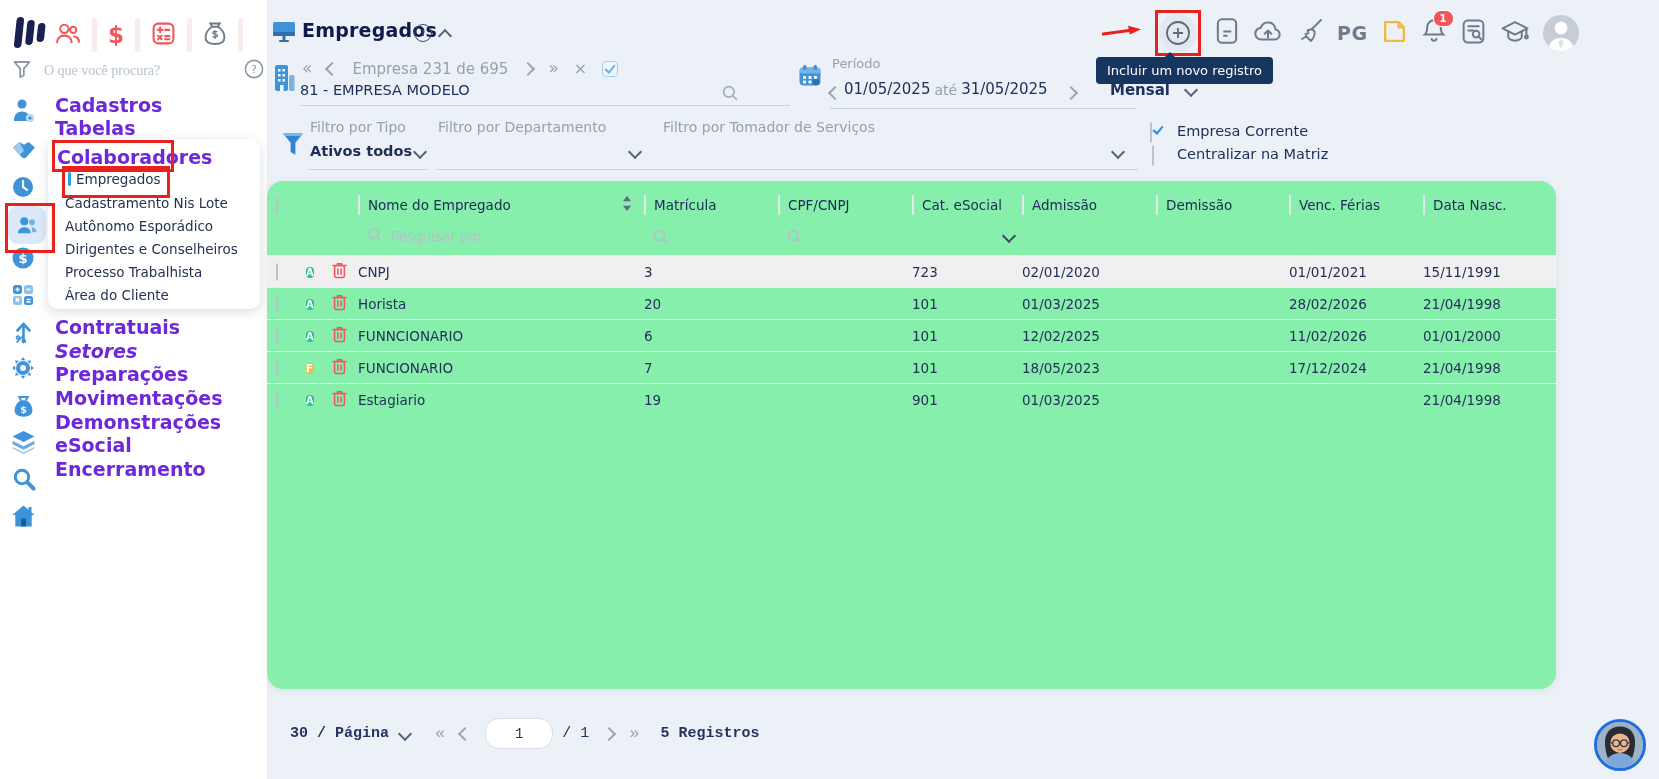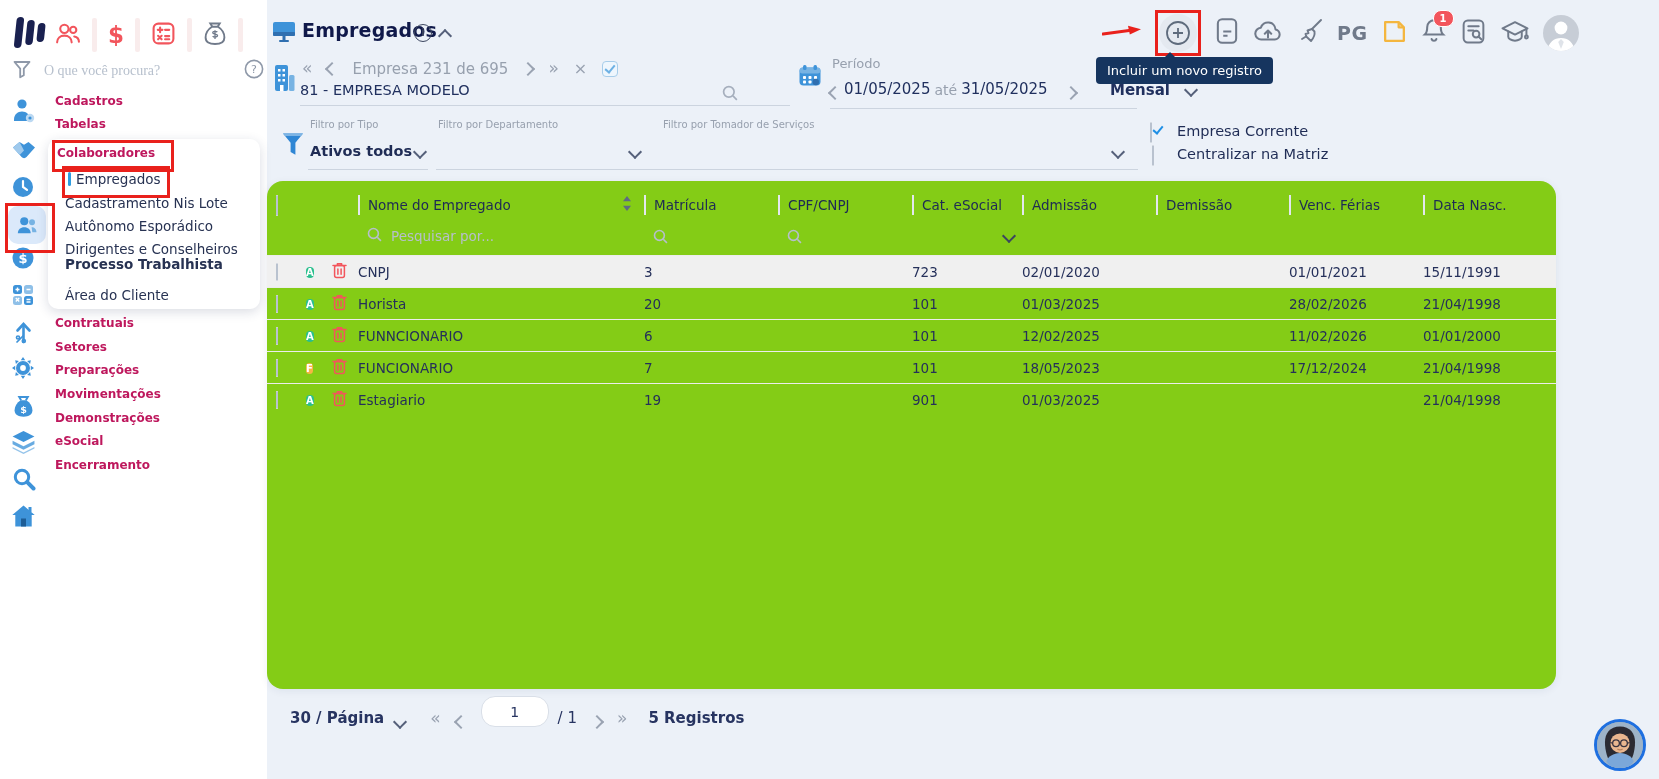--- a/index.html
+++ b/index.html
@@ -7,21 +7,21 @@
   .abs{position:absolute;}
   
   .sidebar{position:absolute;left:0;top:0;width:267px;height:779px;background:#fff;}
   .modules{position:absolute;left:54px;top:16px;height:38px;display:flex;align-items:center;}
   .mod-div{width:5px;height:34px;background:#f9ecec;border-radius:2px;margin:0 11px;}
   .dollar-red{color:#f2555c;font-size:23px;font-weight:700;}
   .side-search{position:absolute;left:12px;top:58px;width:243px;height:26px;display:flex;align-items:center;gap:10px;}
   .side-search input{border:none;outline:none;background:transparent;font-family:Liberation Serif, serif;font-size:14px;color:#b91c1c;width:160px;}
   .side-search input::placeholder{color:#b7c0cd;}
   .rail-box{position:absolute;left:8px;top:206px;width:38px;height:38px;background:#dbe9fa;border-radius:10px;display:flex;align-items:center;justify-content:center;}
-  .menu-item{position:absolute;left:55px;font-size:12px;color:#be185d;font-weight:700;white-space:nowrap;cursor:pointer;}
+  .menu-item{position:absolute;left:55px;font-size:19px;color:#6d28d9;font-weight:700;white-space:nowrap;cursor:pointer;}
   .menu-sub{left:65px;font-weight:400;font-size:13.5px;color:#273252;}
   .flyout{position:absolute;left:48px;top:139px;width:212px;height:170px;background:#fff;border-radius:10px;box-shadow:0 3px 12px rgba(25,40,80,.16);}
   .active-bar{display:inline-block;width:3px;height:14px;background:#2e9ce0;border-radius:2px;margin-right:5px;vertical-align:-2px;}
   .redbox{position:absolute;border:3px solid #e9211c;background:transparent;pointer-events:none;}
   
   .page-title{position:absolute;left:302px;top:19px;font-size:19px;font-weight:700;color:#10194a;letter-spacing:.2px;}
   .info-circ{position:absolute;left:414px;top:24px;width:16px;height:16px;border:1.4px solid #3c465f;border-radius:50%;color:#3c465f;font-size:10px;text-align:center;line-height:16px;font-weight:700;}
   .chv{display:inline-block;width:8px;height:8px;border-right:2px solid #55607a;border-bottom:2px solid #55607a;}
   .chv.down{transform:rotate(45deg);}
   .chv.up{transform:rotate(-135deg);}
@@ -33,25 +33,25 @@
   .company-name{position:absolute;left:300px;top:82px;font-size:14.5px;color:#20305e;}
   .uline{position:absolute;height:1px;background:#ccd4df;}
   .cbox{width:16px;height:16px;border:1.5px solid #b9c2cf;border-radius:4px;background:#fff;position:relative;box-sizing:border-box;}
   .cbox.on::after{content:"";position:absolute;left:4px;top:1px;width:4px;height:8px;border-right:2px solid #1f8fe5;border-bottom:2px solid #1f8fe5;transform:rotate(40deg);}
   .cbox.lite{border-color:#a7cdea;background:#eef6fd;}
   .cbox.lite.on::after{border-color:#6db1e4;}
   .p-label{position:absolute;font-size:13px;color:#97a0ae;}
   .dates-row{position:absolute;left:830px;top:80px;display:flex;align-items:flex-end;gap:4px;font-size:15px;color:#20305e;}
   .mensal{position:absolute;left:1110px;top:81px;font-size:15px;font-weight:600;color:#20305e;}
   
-  .f-label{position:absolute;font-size:10px;color:#97a0ae;white-space:nowrap;}
+  .f-label{position:absolute;font-size:14px;color:#97a0ae;white-space:nowrap;}
   .f-value{position:absolute;font-size:14.5px;color:#1f2c55;font-weight:600;}
   .cb-label{position:absolute;font-size:14.5px;color:#1f2c55;}
   
-  .card{position:absolute;left:267px;top:181px;width:1289px;height:508px;background:#84cc16;border-radius:16px;box-shadow:0 2px 8px rgba(21,39,82,.07);}
+  .card{position:absolute;left:267px;top:181px;width:1289px;height:508px;background:#86efac;border-radius:16px;box-shadow:0 2px 8px rgba(21,39,82,.07);}
   .trow{display:flex;align-items:center;}
   .col-check{width:30px;padding-left:9px;box-sizing:content-box;}
   .col-badge{width:26px;}
   .col-trash{width:26px;}
   .col-name{width:286px;}
   .col-mat{width:134px;}
   .col-cpf{width:134px;}
   .col-cat{width:110px;}
   .col-adm{width:134px;}
   .col-dem{width:133px;}
@@ -74,21 +74,21 @@
   .top-icons{position:absolute;left:1102px;top:10px;height:46px;display:flex;align-items:center;gap:13px;}
   .plus-wrap{width:46px;height:46px;border:3px solid #e9211c;box-sizing:border-box;display:flex;align-items:center;justify-content:center;}
   .plus-circ{width:38px;height:38px;border-radius:50%;background:#e4e9f0;display:flex;align-items:center;justify-content:center;}
   .pg-text{font-size:19px;font-weight:700;color:#707a8a;letter-spacing:.5px;}
   .bell-wrap{position:relative;}
   .bell-badge{position:absolute;right:-7px;top:-7px;min-width:15px;height:15px;border-radius:8px;background:#f2555c;color:#fff;font-size:10px;font-weight:700;text-align:center;line-height:15px;padding:0 2px;border:1.5px solid #fff;}
   .avatar-top{width:36px;height:36px;border-radius:50%;background:#c7cdd6;overflow:hidden;display:flex;align-items:flex-end;justify-content:center;}
   .tooltip{position:absolute;left:1096px;top:57px;height:27px;background:#16355f;border-radius:4px;color:#fff;font-size:13px;line-height:27px;padding:0 11px;white-space:nowrap;}
   .tooltip::before{content:"";position:absolute;left:68px;top:-5px;border-left:6px solid transparent;border-right:6px solid transparent;border-bottom:6px solid #16355f;}
   
-  .pager{position:absolute;left:290px;top:696px;display:flex;align-items:flex-end;gap:15px;color:#9aa3b2;font-size:15px;}
+  .pager{position:absolute;left:290px;top:718px;display:flex;align-items:center;gap:15px;color:#9aa3b2;font-size:15px;font-family:Liberation Mono, monospace;}
   .pager .navy{color:#273461;font-weight:600;}
   .page-pill{width:62px;height:27px;border:1px solid #d9dfe8;border-radius:14px;background:#fff;text-align:center;font-size:14px;color:#273461;outline:none;font-family:inherit;}
   .avatar-bottom{position:absolute;left:1594px;top:719px;width:52px;height:52px;border-radius:50%;border:3px solid #1e6fe0;overflow:hidden;box-sizing:border-box;background:#9db3c8;}
   .arrow-note{pointer-events:none;}
 </style>
 </head>
 <body>
 
 <div class="stage">
 
@@ -240,24 +240,24 @@
 
     <div class="flyout"></div>
 
     <div class="menu-item" style="top:94px;">Cadastros</div>
     <div class="menu-item" style="top:117px;">Tabelas</div>
     <div class="menu-item" style="top:146px;left:57px;">Colaboradores</div>
     <div class="menu-item menu-sub" style="top:171px;left:68px;font-weight:500;"><span class="active-bar"></span><span>Empregados</span></div>
     <div class="menu-item menu-sub" style="top:195px;">Cadastramento Nis Lote</div>
     <div class="menu-item menu-sub" style="top:218px;">Autônomo Esporádico</div>
     <div class="menu-item menu-sub" style="top:241px;">Dirigentes e Conselheiros</div>
-    <div class="menu-item menu-sub" style="top:256px;font-weight:bold;">Processo Trabalhista</div>
+    <div class="menu-item menu-sub" style="top:264px;">Processo Trabalhista</div>
     <div class="menu-item menu-sub" style="top:287px;">Área do Cliente</div>
     <div class="menu-item" style="top:316px;">Contratuais</div>
-    <div class="menu-item" style="top:340px;">Setores</div>
+    <div class="menu-item" style="top:340px;font-style:italic;">Setores</div>
     <div class="menu-item" style="top:363px;">Preparações</div>
     <div class="menu-item" style="top:387px;">Movimentações</div>
     <div class="menu-item" style="top:411px;">Demonstrações</div>
     <div class="menu-item" style="top:434px;">eSocial</div>
     <div class="menu-item" style="top:458px;">Encerramento</div>
 
     <div class="redbox" style="left:52px;top:140px;width:116px;height:26px;"></div>
     <div class="redbox" style="left:62px;top:166px;width:102px;height:26px;"></div>
     <div class="redbox" style="left:5px;top:203px;width:44px;height:44px;"></div>
   </div>

